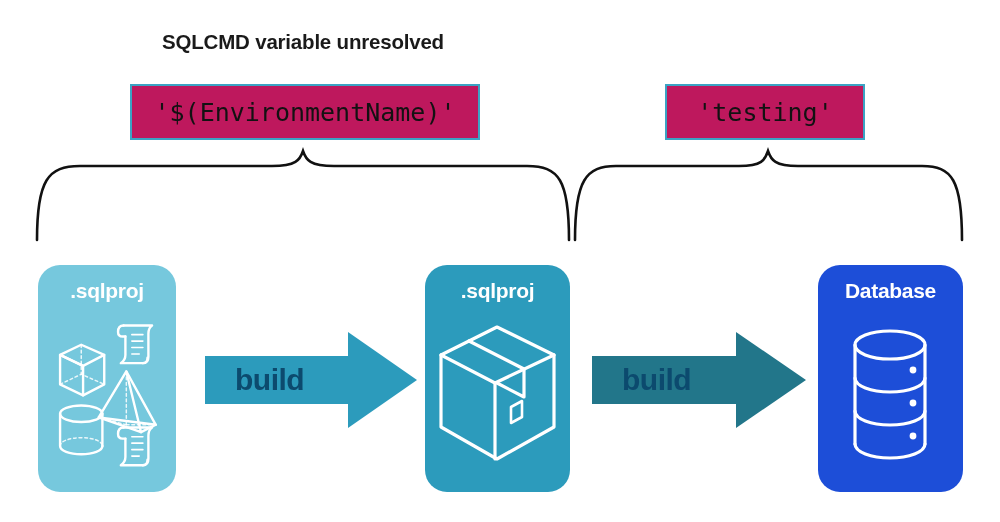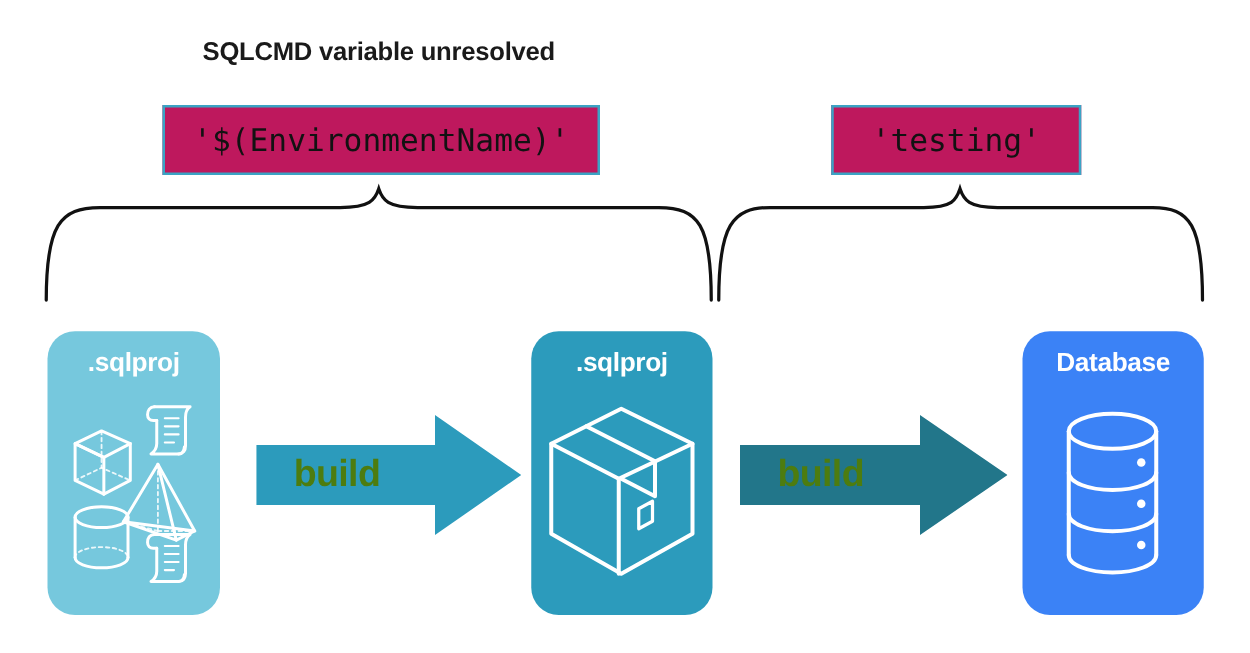--- a/index.html
+++ b/index.html
@@ -90,21 +90,21 @@
     position: absolute;
     left: 0;
     top: 0;
     width: 100%;
     height: 100%;
     display: flex;
     align-items: center;
     font-family: "Liberation Sans", sans-serif;
     font-weight: bold;
     font-size: 30px;
-    color: #4d7c0f;
+    color: #0c4a6e;
     letter-spacing: -0.5px;
     padding-left: 30px;
     box-sizing: border-box;
     white-space: nowrap;
   }
 </style>
 </head>
 <body>
 
 <div id="canvas">
@@ -209,21 +209,21 @@
     </svg>
   </div>
 
   <div class="arrow" style="left:592px; top:332px; width:214px; height:96px;">
     <svg viewBox="0 0 214 96" width="214" height="96">
       <path d="M0 24 L144 24 L144 0 L214 48 L144 96 L144 72 L0 72 Z" fill="#22768a"></path>
     </svg>
     <div class="arrow-label">build</div>
   </div>
 
-  <div class="card" style="left:818px; top:265px; width:145px; height:227px; background:#3b82f6;">
+  <div class="card" style="left:818px; top:265px; width:145px; height:227px; background:#1d4ed8;">
     <div class="card-label">Database</div>
     <svg class="card-art" viewBox="0 0 145 185" height="185">
       <g fill="none" stroke="#ffffff" stroke-width="3.2" stroke-linejoin="round" stroke-linecap="round">
         <ellipse cx="72" cy="38" rx="35" ry="14"></ellipse>
         <path d="M37 38 L37 137"></path>
         <path d="M107 38 L107 137"></path>
         <path d="M37 137 C37 145, 53 151, 72 151 C91 151, 107 145, 107 137"></path>
         <path d="M37 71 C37 79, 53 85, 72 85 C91 85, 107 79, 107 71"></path>
         <path d="M37 104 C37 112, 53 118, 72 118 C91 118, 107 112, 107 104"></path>
         <circle cx="95" cy="63" r="3.4" fill="#ffffff" stroke="none"></circle>

